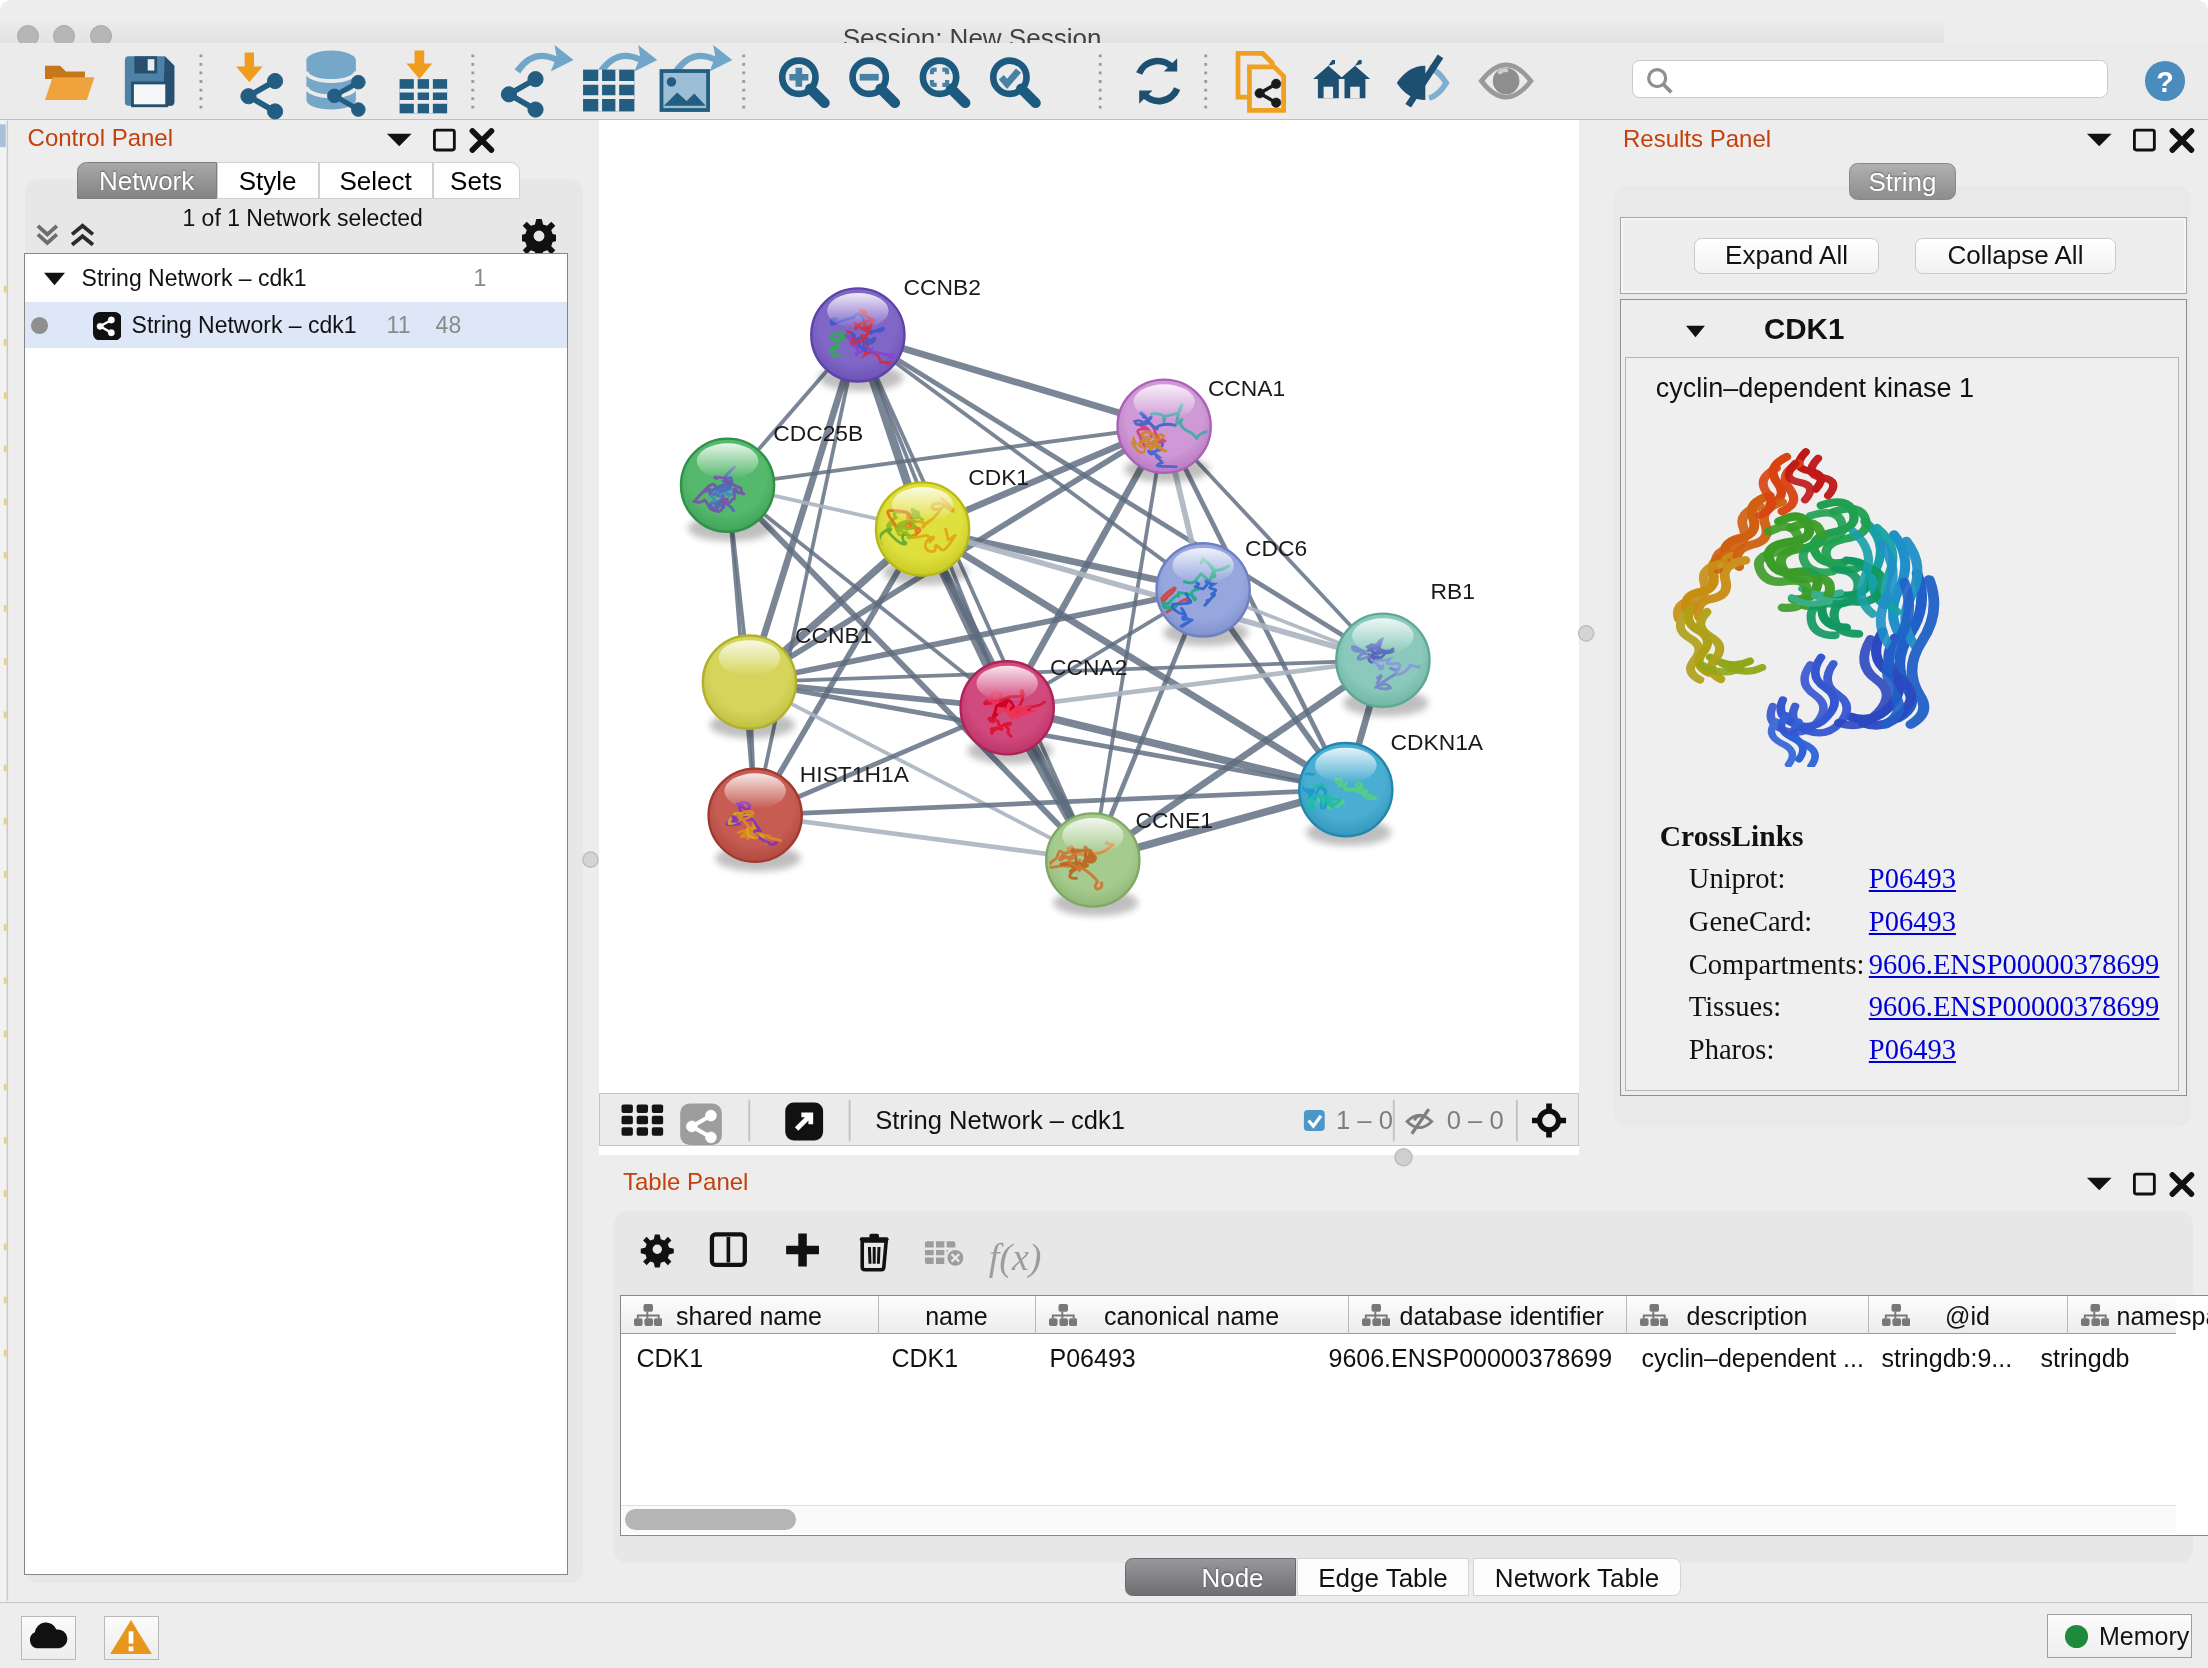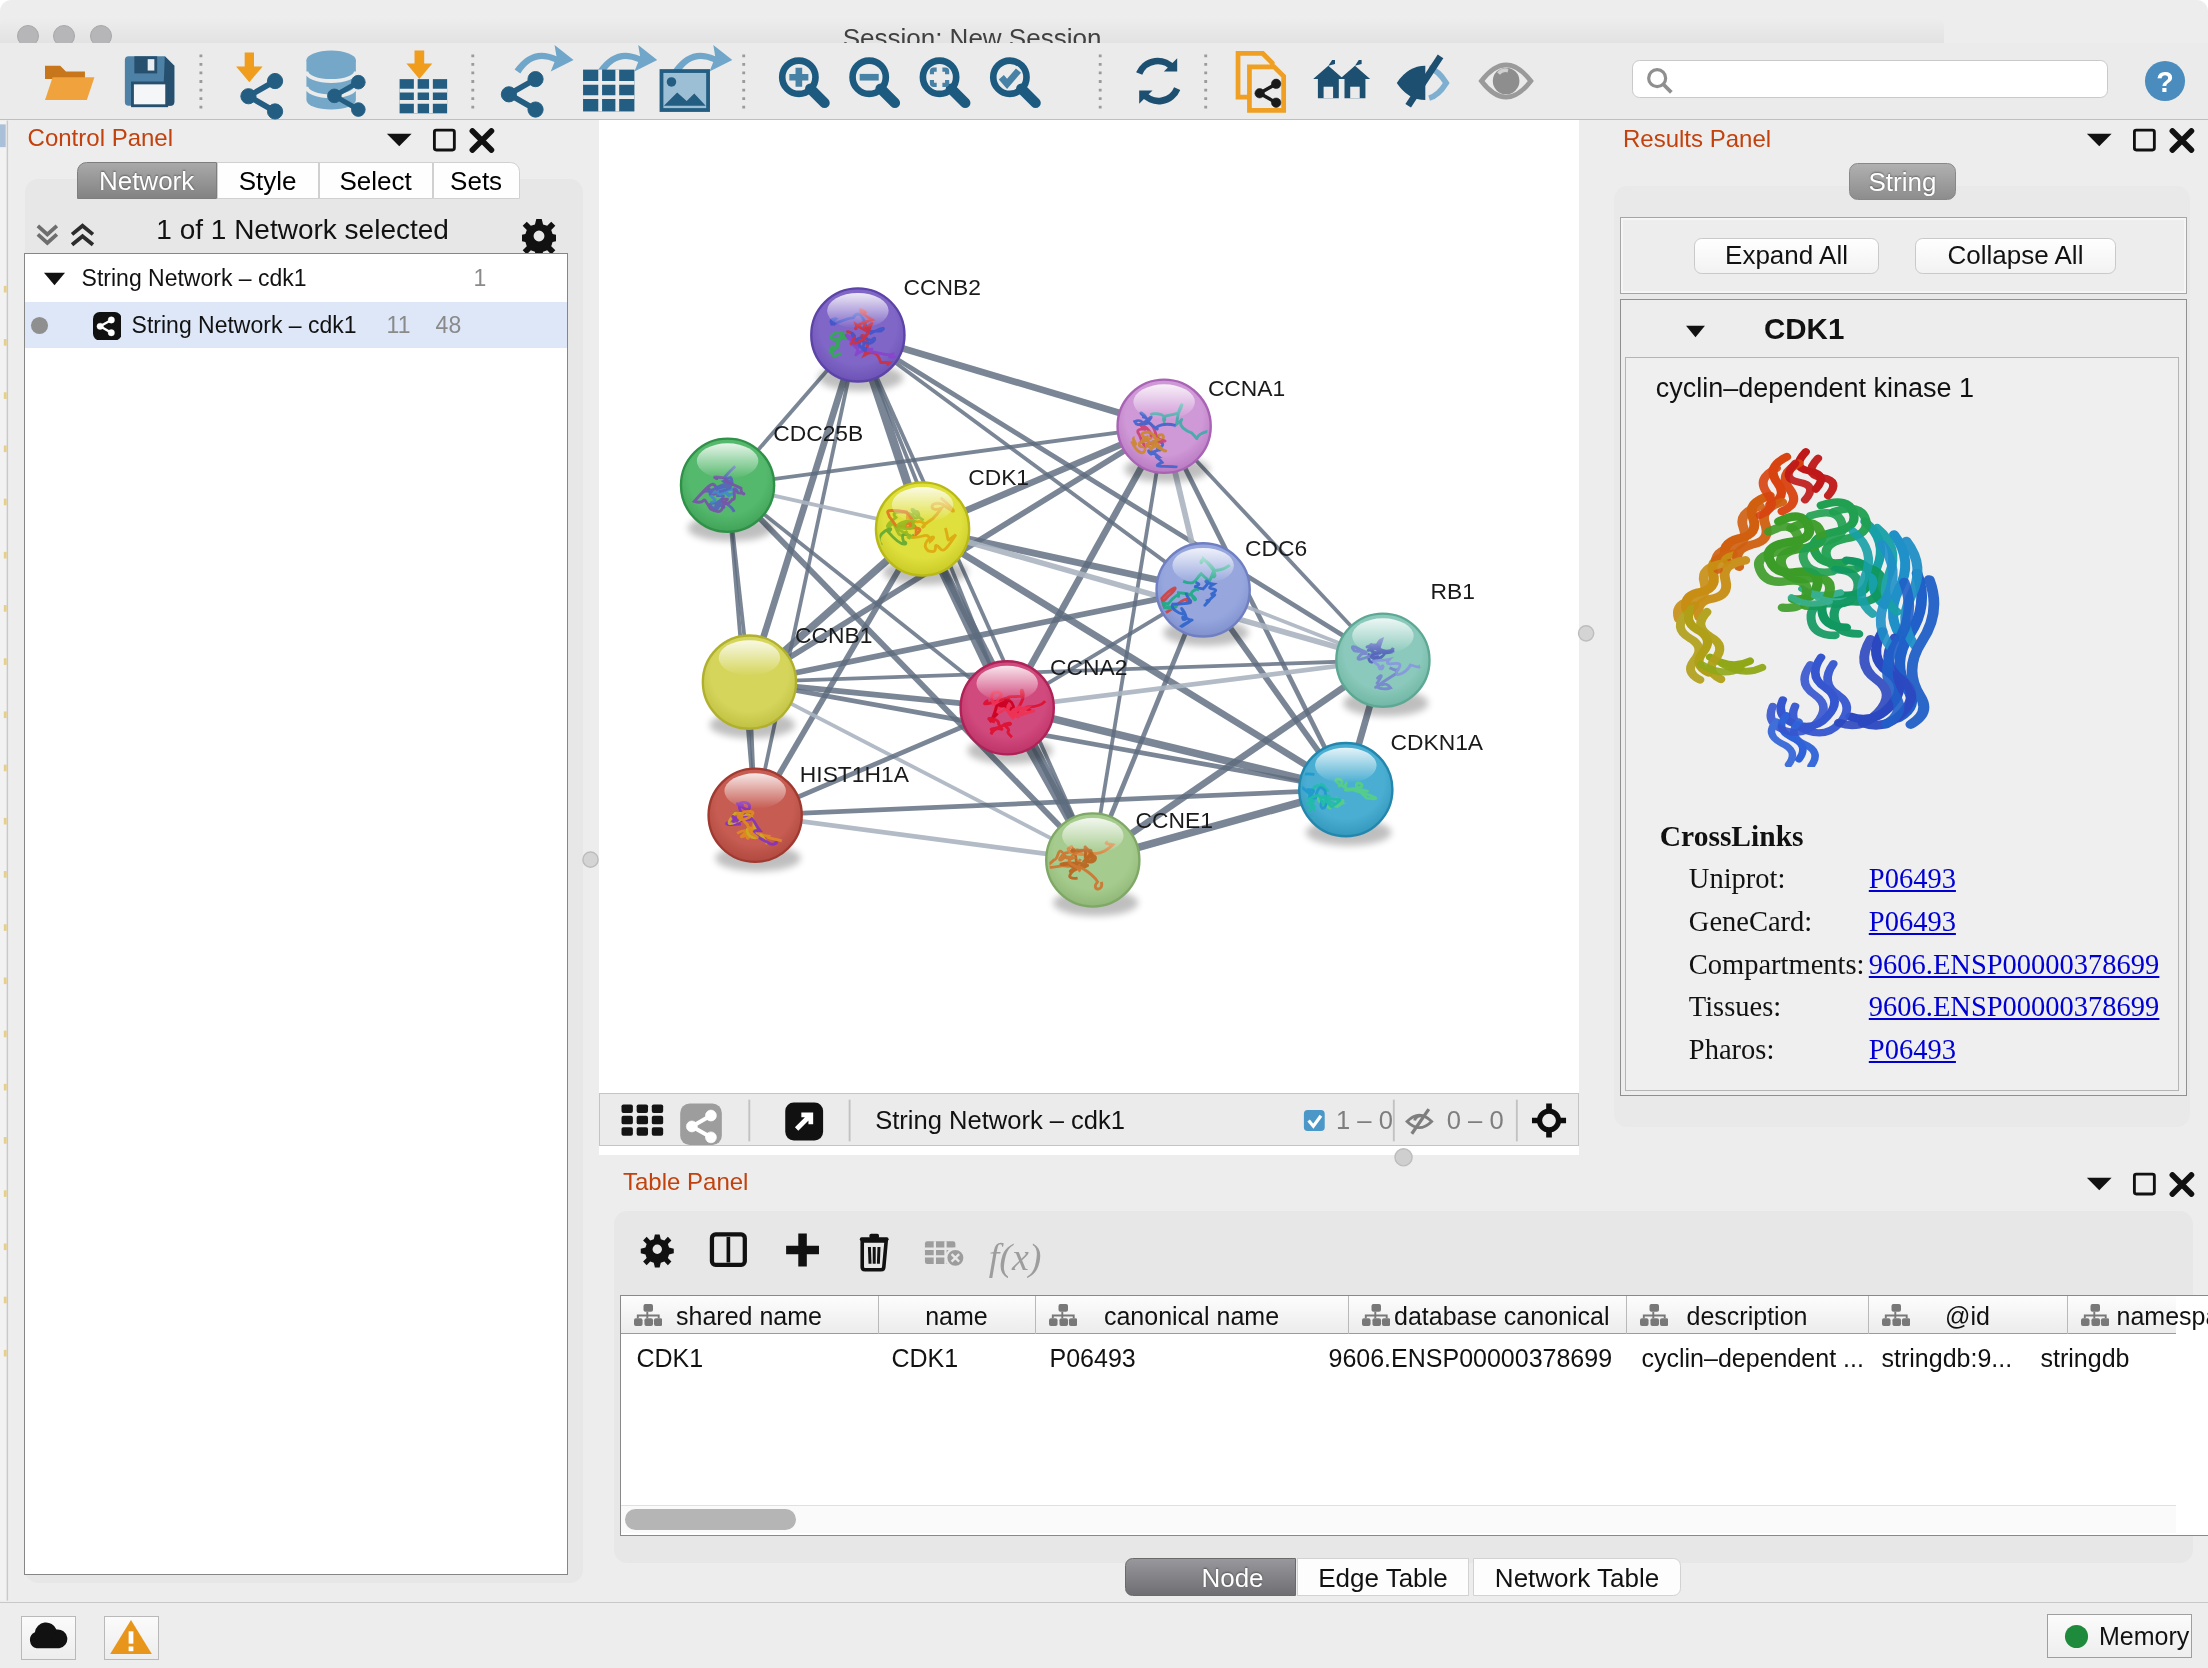--- a/index.html
+++ b/index.html
@@ -217,21 +217,21 @@
           <path d="M39 13 l11-9 11 9 M39 24 l11-9 11 9"></path>
         </g>
       </svg>
     <svg width="34" height="34" viewBox="0 0 50 50" style="position:absolute;left:514px;top:99px;">
         <path d="M21 0 h8 l2 8 6 2 6-6 6 6 -6 6 2 6 8 2 v8 l-8 2 -2 6 6 6 -6 6 -6-6 -6 2 -2 8 h-8 l-2-8 -6-2 -6 6 -6-6 6-6 -2-6 -8-2 v-8 l8-2 2-6 -6-6 6-6 6 6 6-2 z M25 17 a8 8 0 1 0 0 16 a8 8 0 1 0 0-16" fill-rule="evenodd" fill="#111"></path>
       </svg>
     <div class="tab tabsel" style="left:69px;width:140px;border-radius:9.5px 0 0 0;">Network</div>
     <div class="tab" style="left:209px;width:102px;">Style</div>
     <div class="tab" style="left:311px;width:114px;">Select</div>
     <div class="tab" style="left:425px;width:87px;border-radius:0 9.5px 0 0;">Sets</div>
-    <div style="position:absolute;left:28.5px;top:91px;width:533px;height:38px;font-size:28px;color:#111;text-align:center;line-height:38px;">1 of 1 Network selected</div>
+    <div style="position:absolute;left:28.5px;top:79px;width:533px;height:38px;font-size:23px;color:#111;text-align:center;line-height:38px;">1 of 1 Network selected</div>
     <div id="cp-white">
       <div class="netrow1">
         <svg width="27" height="21" viewBox="0 0 28 22" style="position:absolute;left:16px;top:14.3px;">
             <path d="M3 5 l11 13 11-13 z" fill="#111"></path>
           </svg>
         <span style="position:absolute;left:57px;top:11.4px;">String Network – cdk1</span>
           <span style="position:absolute;left:449px;top:11.4px;color:#8a8a8a;">1</span>
       </div>
       <div class="netrow2">
         <svg width="19" height="19" viewBox="0 0 20 20" style="position:absolute;left:5.7px;top:14.3px;">
@@ -697,21 +697,21 @@
         <div class="th" style="left:727px;width:279px;">
             <svg class="treeic" width="28.5" height="23" viewBox="0 0 30 24">
               <g fill="#787878">
                 <rect x="10" y="0" width="10" height="8" rx="2"></rect>
                 <rect x="0" y="15" width="9" height="8" rx="2"></rect>
                 <rect x="11" y="15" width="9" height="8" rx="2"></rect>
                 <rect x="21" y="15" width="9" height="8" rx="2"></rect>
                 <path d="M14 8 v4 M4 15 v-3 h22 v3 M14 12 v3" stroke="#787878" stroke-width="2" fill="none"></path>
               </g>
             </svg>
-            <div class="thl" style="padding-left:28.5px;">database canonical</div>
+            <div class="thl" style="padding-left:28.5px;">database identifier</div>
           </div>
         <div class="th" style="left:1005px;width:242px;">
             <svg class="treeic" width="28.5" height="23" viewBox="0 0 30 24">
               <g fill="#787878">
                 <rect x="10" y="0" width="10" height="8" rx="2"></rect>
                 <rect x="0" y="15" width="9" height="8" rx="2"></rect>
                 <rect x="11" y="15" width="9" height="8" rx="2"></rect>
                 <rect x="21" y="15" width="9" height="8" rx="2"></rect>
                 <path d="M14 8 v4 M4 15 v-3 h22 v3 M14 12 v3" stroke="#787878" stroke-width="2" fill="none"></path>
               </g>

